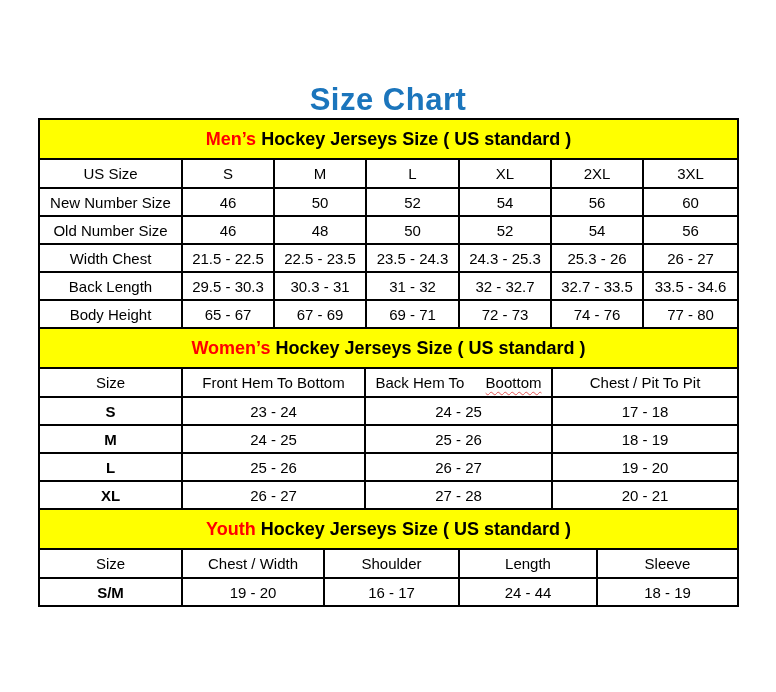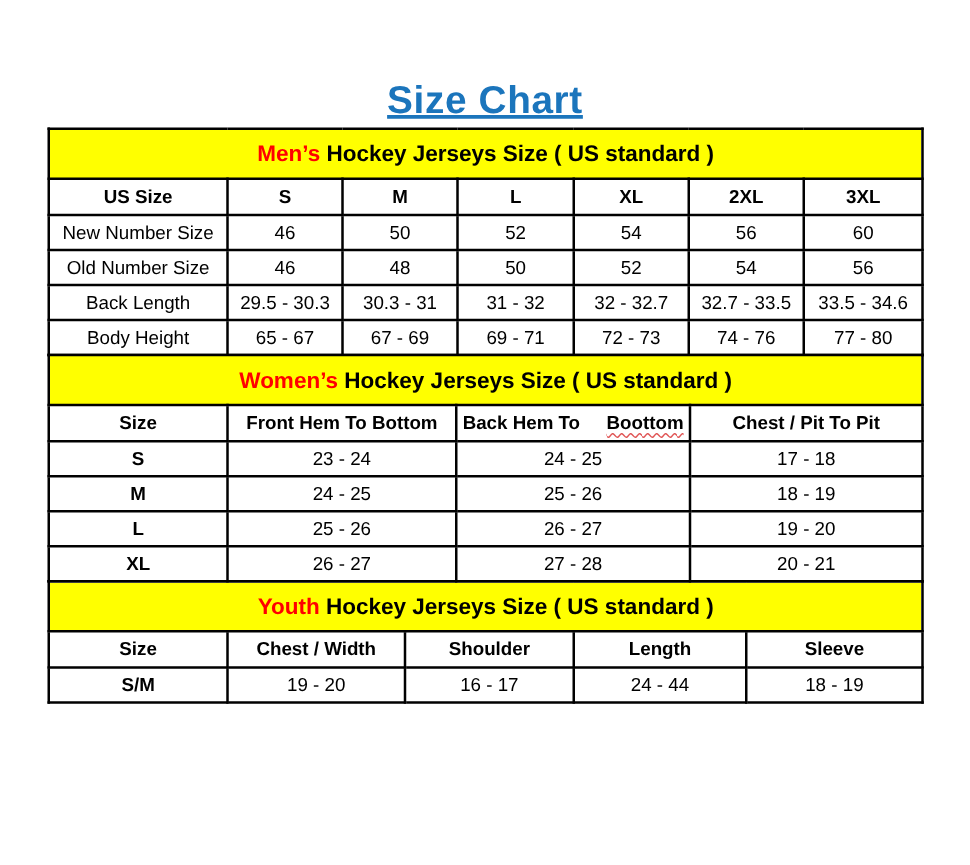--- a/index.html
+++ b/index.html
@@ -6,29 +6,28 @@
   html, body {
     margin: 0; padding: 0;
     width: 776px; height: 692px;
     background: #ffffff;
     font-family: "Liberation Sans", sans-serif;
     color: #000000;
   }
   .page { position: relative; width: 776px; height: 692px; overflow: hidden; }
   .title {
     margin: 0;
-    padding-top: 62px;
+    padding-top: 82px;
     text-align: center;
     font-size: 31px;
     font-weight: bold;
     color: #1B75BC;
     letter-spacing: 0.5px;
-    text-decoration: underline;
-  }
-  .chart-wrap { position: absolute; left: 38px; top: 102px; width: 700px; }
+  }
+  .chart-wrap { position: absolute; left: 38px; top: 118px; width: 700px; }
   table.size-table {
     border-collapse: collapse;
     width: 699px;
     table-layout: fixed;
   }
   table.size-table + table.size-table { margin-top: -2px; border-radius: 28px; }
   table.size-table td {
     border: 2px solid #000000;
     text-align: center;
     vertical-align: middle;
@@ -37,21 +36,21 @@
     overflow: hidden;
     white-space: nowrap;
   }
   tr.band td {
     background: #FFFF00;
     height: 40px;
     font-size: 18px;
     font-weight: bold;
   }
   tr.band .hl { color: #FF0000; }
-  tr.cols td { height: 29px; font-weight: bold; }
+  tr.cols td { height: 29px; font-weight: normal; }
   tr.data td { height: 28px; }
   td.lbl-bold { font-weight: bold; }
   .squiggle {
     text-decoration: underline wavy #E05555;
     text-decoration-thickness: 1px;
     text-underline-offset: 3px;
     margin-left: 17px;
   }
 </style>
 </head>
@@ -96,20 +95,29 @@
         <td>60</td>
       </tr>
       <tr class="data">
         <td>Old Number Size</td>
         <td>46</td>
         <td>48</td>
         <td>50</td>
         <td>52</td>
         <td>54</td>
         <td>56</td>
+      </tr>
+      <tr class="data">
+        <td>Width Chest</td>
+        <td>21.5 - 22.5</td>
+        <td>22.5 - 23.5</td>
+        <td>23.5 - 24.3</td>
+        <td>24.3 - 25.3</td>
+        <td>25.3 - 26</td>
+        <td>26 - 27</td>
       </tr>
       <tr class="data">
         <td>Back Length</td>
         <td>29.5 - 30.3</td>
         <td>30.3 - 31</td>
         <td>31 - 32</td>
         <td>32 - 32.7</td>
         <td>32.7 - 33.5</td>
         <td>33.5 - 34.6</td>
       </tr>

